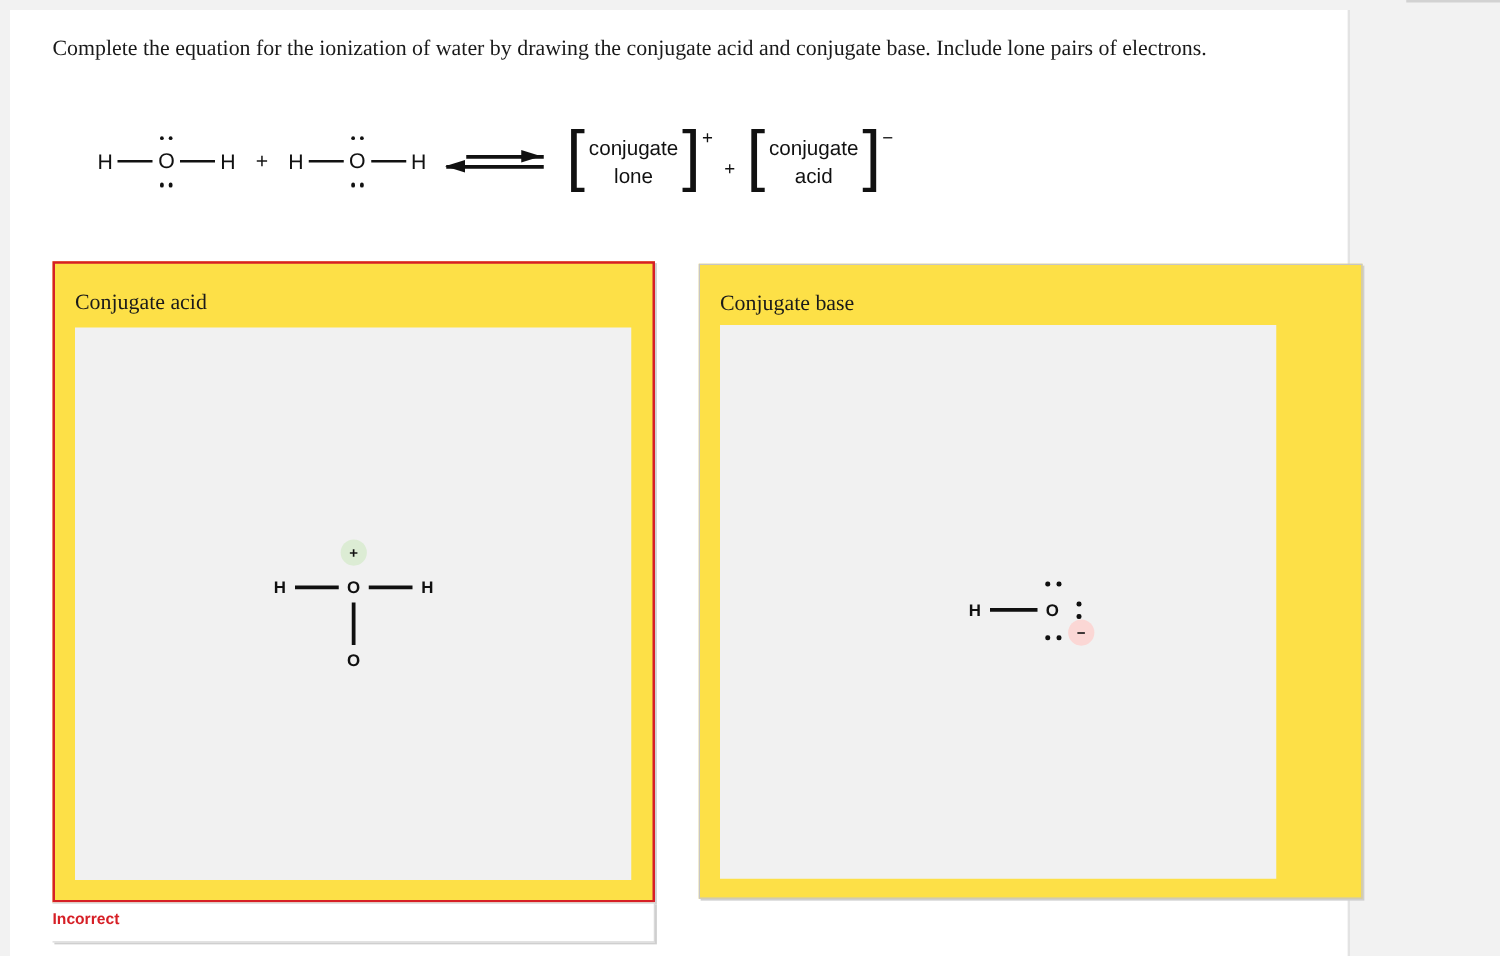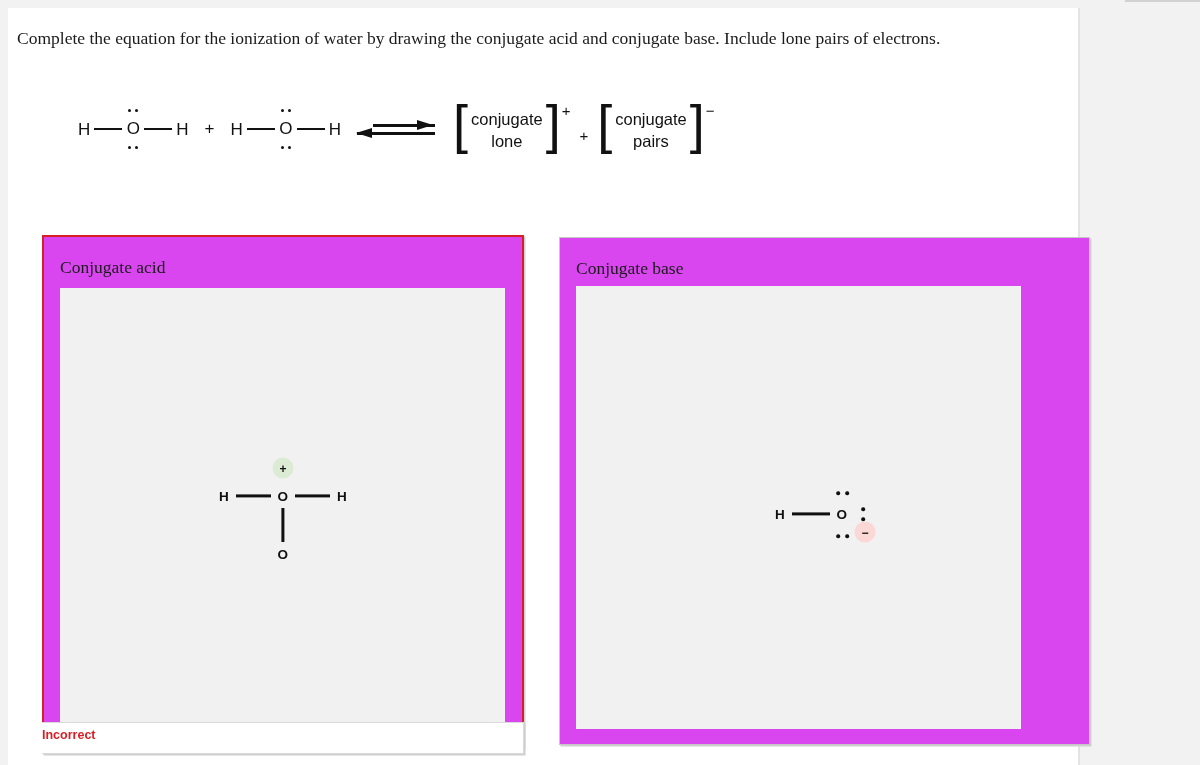--- a/index.html
+++ b/index.html
@@ -38,21 +38,21 @@
     left: 1078px;
     top: 8px;
     width: 2px;
     height: 757px;
     background: #e3e3e3;
   }
 
   
   .prompt {
     position: absolute;
-    left: 9px;
+    left: 34px;
     top: 16px;
     width: 960px;
     font-family: "Liberation Serif", serif;
     font-size: 17.5px;
     line-height: 28px;
     color: #1a1a1a;
   }
 
   
   .equation {
@@ -196,22 +196,21 @@
     font-family: "Liberation Sans", sans-serif;
     font-size: 15px;
     color: #111;
     margin: 12px 9px 0 9px;
   }
 
   
   .panel {
     position: absolute;
     box-sizing: border-box;
-    background: #d946ef;
-    margin-top: 26px;
+    background: #fde047;
   }
   .panel.acid {
     left: 34px;
     top: 201px;
     width: 482px;
     height: 513px;
     border: 2.5px solid #d61f26;
     box-shadow: 1.5px 1.5px 0 #cfcfcf;
   }
   .panel.base {
@@ -384,21 +383,21 @@
         </div>
       </div>
 
       <span class="mid-plus">+</span>
 
       <div class="brack-group">
         <div class="brack">
           <span class="bk left">[</span>
           <span class="brack-label">
             <span>conjugate</span>
-            <span class="l2">pairs</span>
+            <span class="l2">acid</span>
           </span>
           <span class="bk right">]</span>
           <span class="charge-sup">−</span>
         </div>
       </div>
 
     </div>
 
     <div class="panel acid">
       <div class="panel-title">Conjugate acid</div>

